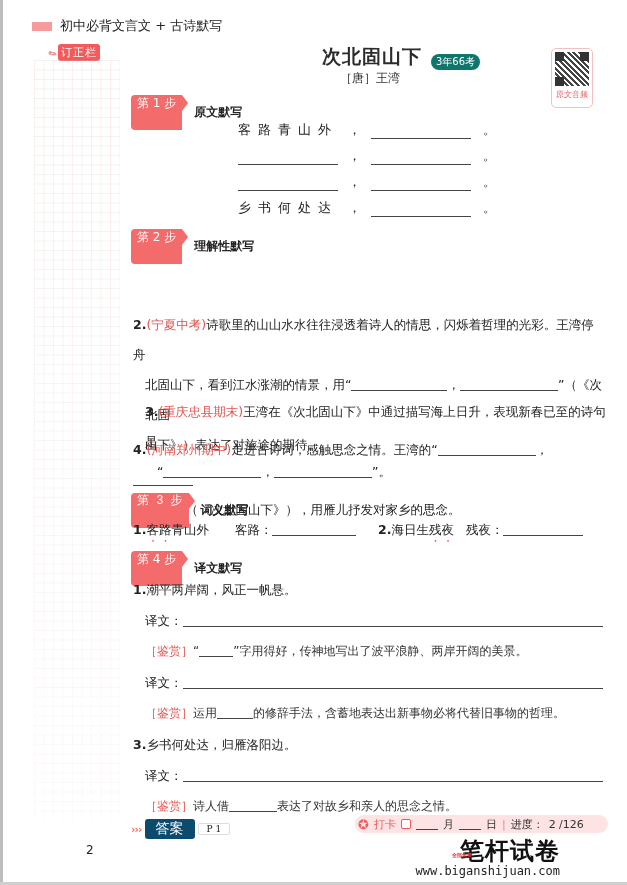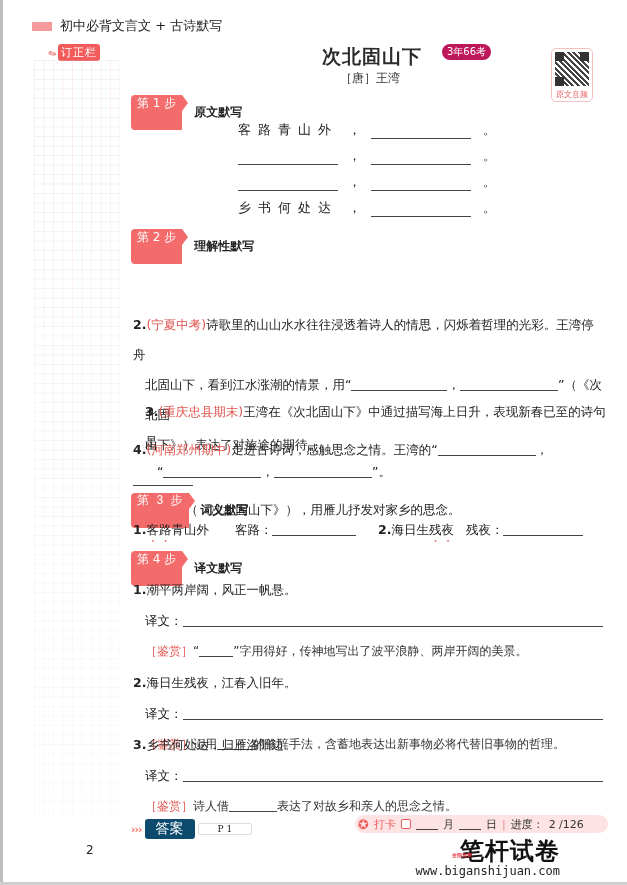--- a/index.html
+++ b/index.html
@@ -17,26 +17,26 @@
   .correct-tag .txt { background: #f25b5b; color: #fff; font-size: 11px; padding: 1px 3px; border-radius: 3px; letter-spacing: 1px; }
   .grid-col { position: absolute; left: 34px; top: 60px; width: 86px; height: 760px;
     background-image:
       linear-gradient(to right, rgba(240,170,160,0.28) 1px, transparent 1px),
       linear-gradient(to bottom, rgba(200,200,200,0.35) 1px, transparent 1px);
     background-size: 9.5px 9.5px;
     -webkit-mask-image: linear-gradient(to bottom, rgba(0,0,0,0.7), rgba(0,0,0,0.25));
     mask-image: linear-gradient(to bottom, rgba(0,0,0,0.7), rgba(0,0,0,0.25));
   }
 
-  .title-wrap { position: absolute; left: 322px; top: 44px; display: flex; align-items: flex-start; gap: 20px; }
+  .title-wrap { position: absolute; left: 322px; top: 44px; display: flex; align-items: flex-end; gap: 9px; }
   .title { font-size: 19px; font-weight: bold; color: #2b2b2b; letter-spacing: 1px; }
-  .exam-badge { background: #be185d; color: #fff; font-size: 10px; padding: 1px 5px; border-radius: 8px; }
+  .exam-badge { background: #0f766e; color: #fff; font-size: 10px; padding: 1px 5px; border-radius: 8px; }
   .author { position: absolute; left: 340px; top: 70px; font-size: 12px; color: #333; }
 
-  .qr { position: absolute; left: 551px; top: 48px; width: 42px; height: 54px; border: 1px solid #f2c0c0; border-radius: 5px; padding: 3px; background: #fff; }
+  .qr { position: absolute; left: 551px; top: 48px; width: 42px; height: 60px; border: 1px solid #f2c0c0; border-radius: 5px; padding: 3px; background: #fff; }
   .qr .code { width: 34px; height: 34px; margin: 0 auto;
     background:
       linear-gradient(#333,#333) 0 0/9px 9px no-repeat,
       linear-gradient(#333,#333) 25px 0/9px 9px no-repeat,
       linear-gradient(#333,#333) 0 25px/9px 9px no-repeat,
       repeating-linear-gradient(45deg, #444 0 2px, #fff 2px 4px),
       #fff;
   }
   .qr .cap { font-size: 8px; color: #e45a5a; text-align: center; margin-top: 3px; }
 
@@ -56,21 +56,21 @@
   .q .ul { display: inline-block; border-bottom: 1px solid #444; height: 14px; vertical-align: -2px; }
   .q .indent { padding-left: 12px; }
   .dot { text-emphasis: dot #e0554f; -webkit-text-emphasis: dot #e0554f; text-emphasis-position: under; -webkit-text-emphasis-position: under; }
   .appr { color: #333; font-size: 12px; }
   .appr .tag { color: #e0554f; }
   .long-ul { display: inline-block; width: 440px; border-bottom: 1px solid #444; height: 14px; vertical-align: -2px; }
 
   .footer-left { position: absolute; left: 131px; top: 819px; display: flex; align-items: center; gap: 3px; }
   .footer-left .arrows { color: #f07060; font-size: 11px; font-weight: bold; letter-spacing: -1px; }
   .footer-left .tag { background: #0c4a6e; color: #fff; font-size: 14px; padding: 1px 11px; border-radius: 3px; }
-  .footer-left .pg { font-size: 9px; border: 1px solid #ddd; padding: 0 19px; border-radius: 2px; font-family: "DejaVu Serif", serif; }
+  .footer-left .pg { font-size: 9px; border: 1px solid #ddd; padding: 0 8px; border-radius: 2px; font-family: "DejaVu Serif", serif; }
   .page-num { position: absolute; left: 86px; top: 843px; font-size: 12px; color: #222; }
 
   .checkin { position: absolute; left: 355px; top: 815px; width: 253px; height: 18px; background: #fde3e3; border-radius: 9px; display: flex; align-items: center; gap: 5px; padding-left: 3px; font-size: 11px; color: #333; }
   .checkin .medal { color: #ee5a5a; font-size: 13px; }
   .checkin .lbl { color: #ee5a5a; }
   .checkin .box { width: 10px; height: 10px; border: 1px solid #ee5a5a; border-radius: 2px; background: #fff; }
   .checkin .ul { display: inline-block; width: 22px; border-bottom: 1px solid #444; height: 11px; }
   .checkin .sep { color: #e48b8b; }
 
   .watermark { position: absolute; left: 460px; top: 838px; text-align: right; }
@@ -182,21 +182,20 @@
   <span class="name">译文默写</span>
 </div>
 
 <div class="q" style="top:574px; line-height:31px;">
   <div><b>1.</b><span>潮平两岸阔，风正一帆悬。</span></div>
   <div class="indent"><span>译文：</span><span class="long-ul" style="width:420px;"></span></div>
   <div class="indent appr"><span class="tag">［鉴赏］</span><span>“</span><span class="ul" style="width:34px;"></span><span>”字用得好，传神地写出了波平浪静、两岸开阔的美景。</span></div>
 </div>
 
 <div class="q" style="top:667px; line-height:31px;">
-  <div><b>2.</b><span>海日生残夜，江春入旧年。</span></div>
   <div class="indent"><span>译文：</span><span class="long-ul" style="width:420px;"></span></div>
   <div class="indent appr"><span class="tag">［鉴赏］</span><span>运用</span><span class="ul" style="width:36px;"></span><span>的修辞手法，含蓄地表达出新事物必将代替旧事物的哲理。</span></div>
 </div>
 
 <div class="q" style="top:729px; line-height:31px;">
   <div><b>3.</b><span>乡书何处达，归雁洛阳边。</span></div>
   <div class="indent"><span>译文：</span><span class="long-ul" style="width:420px;"></span></div>
   <div class="indent appr"><span class="tag">［鉴赏］</span><span>诗人借</span><span class="ul" style="width:48px;"></span><span>表达了对故乡和亲人的思念之情。</span></div>
 </div>
 

